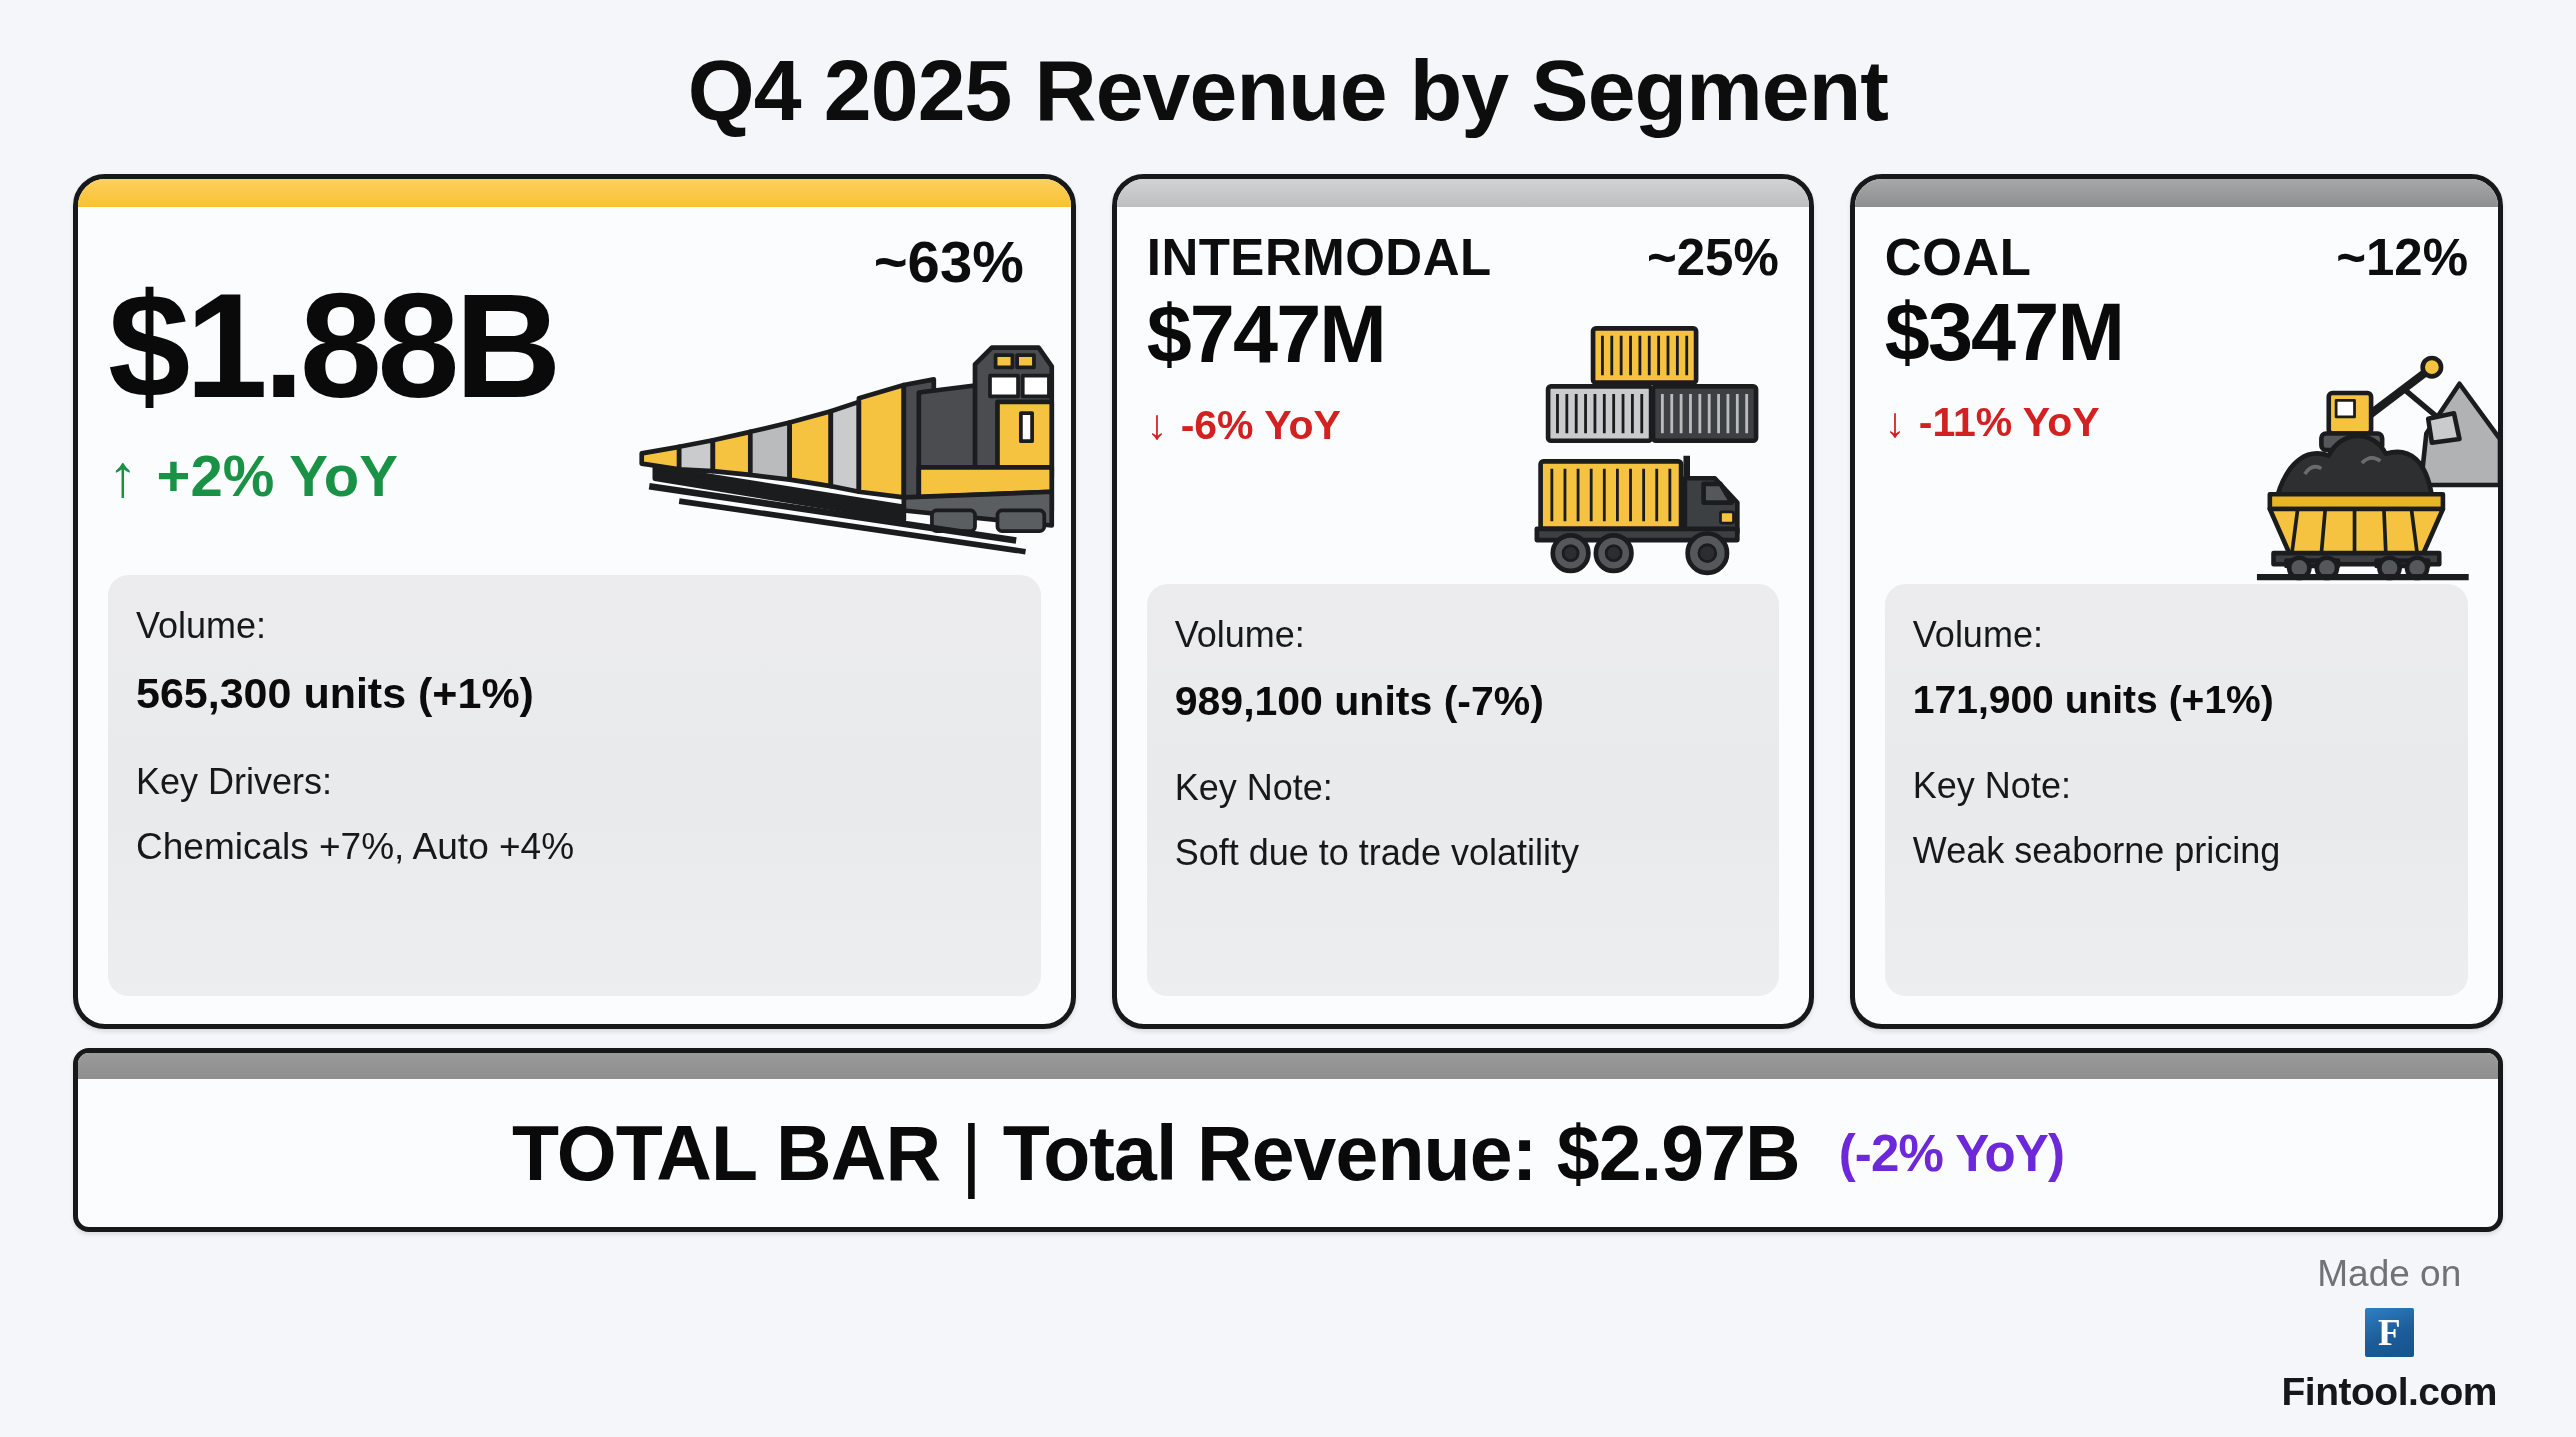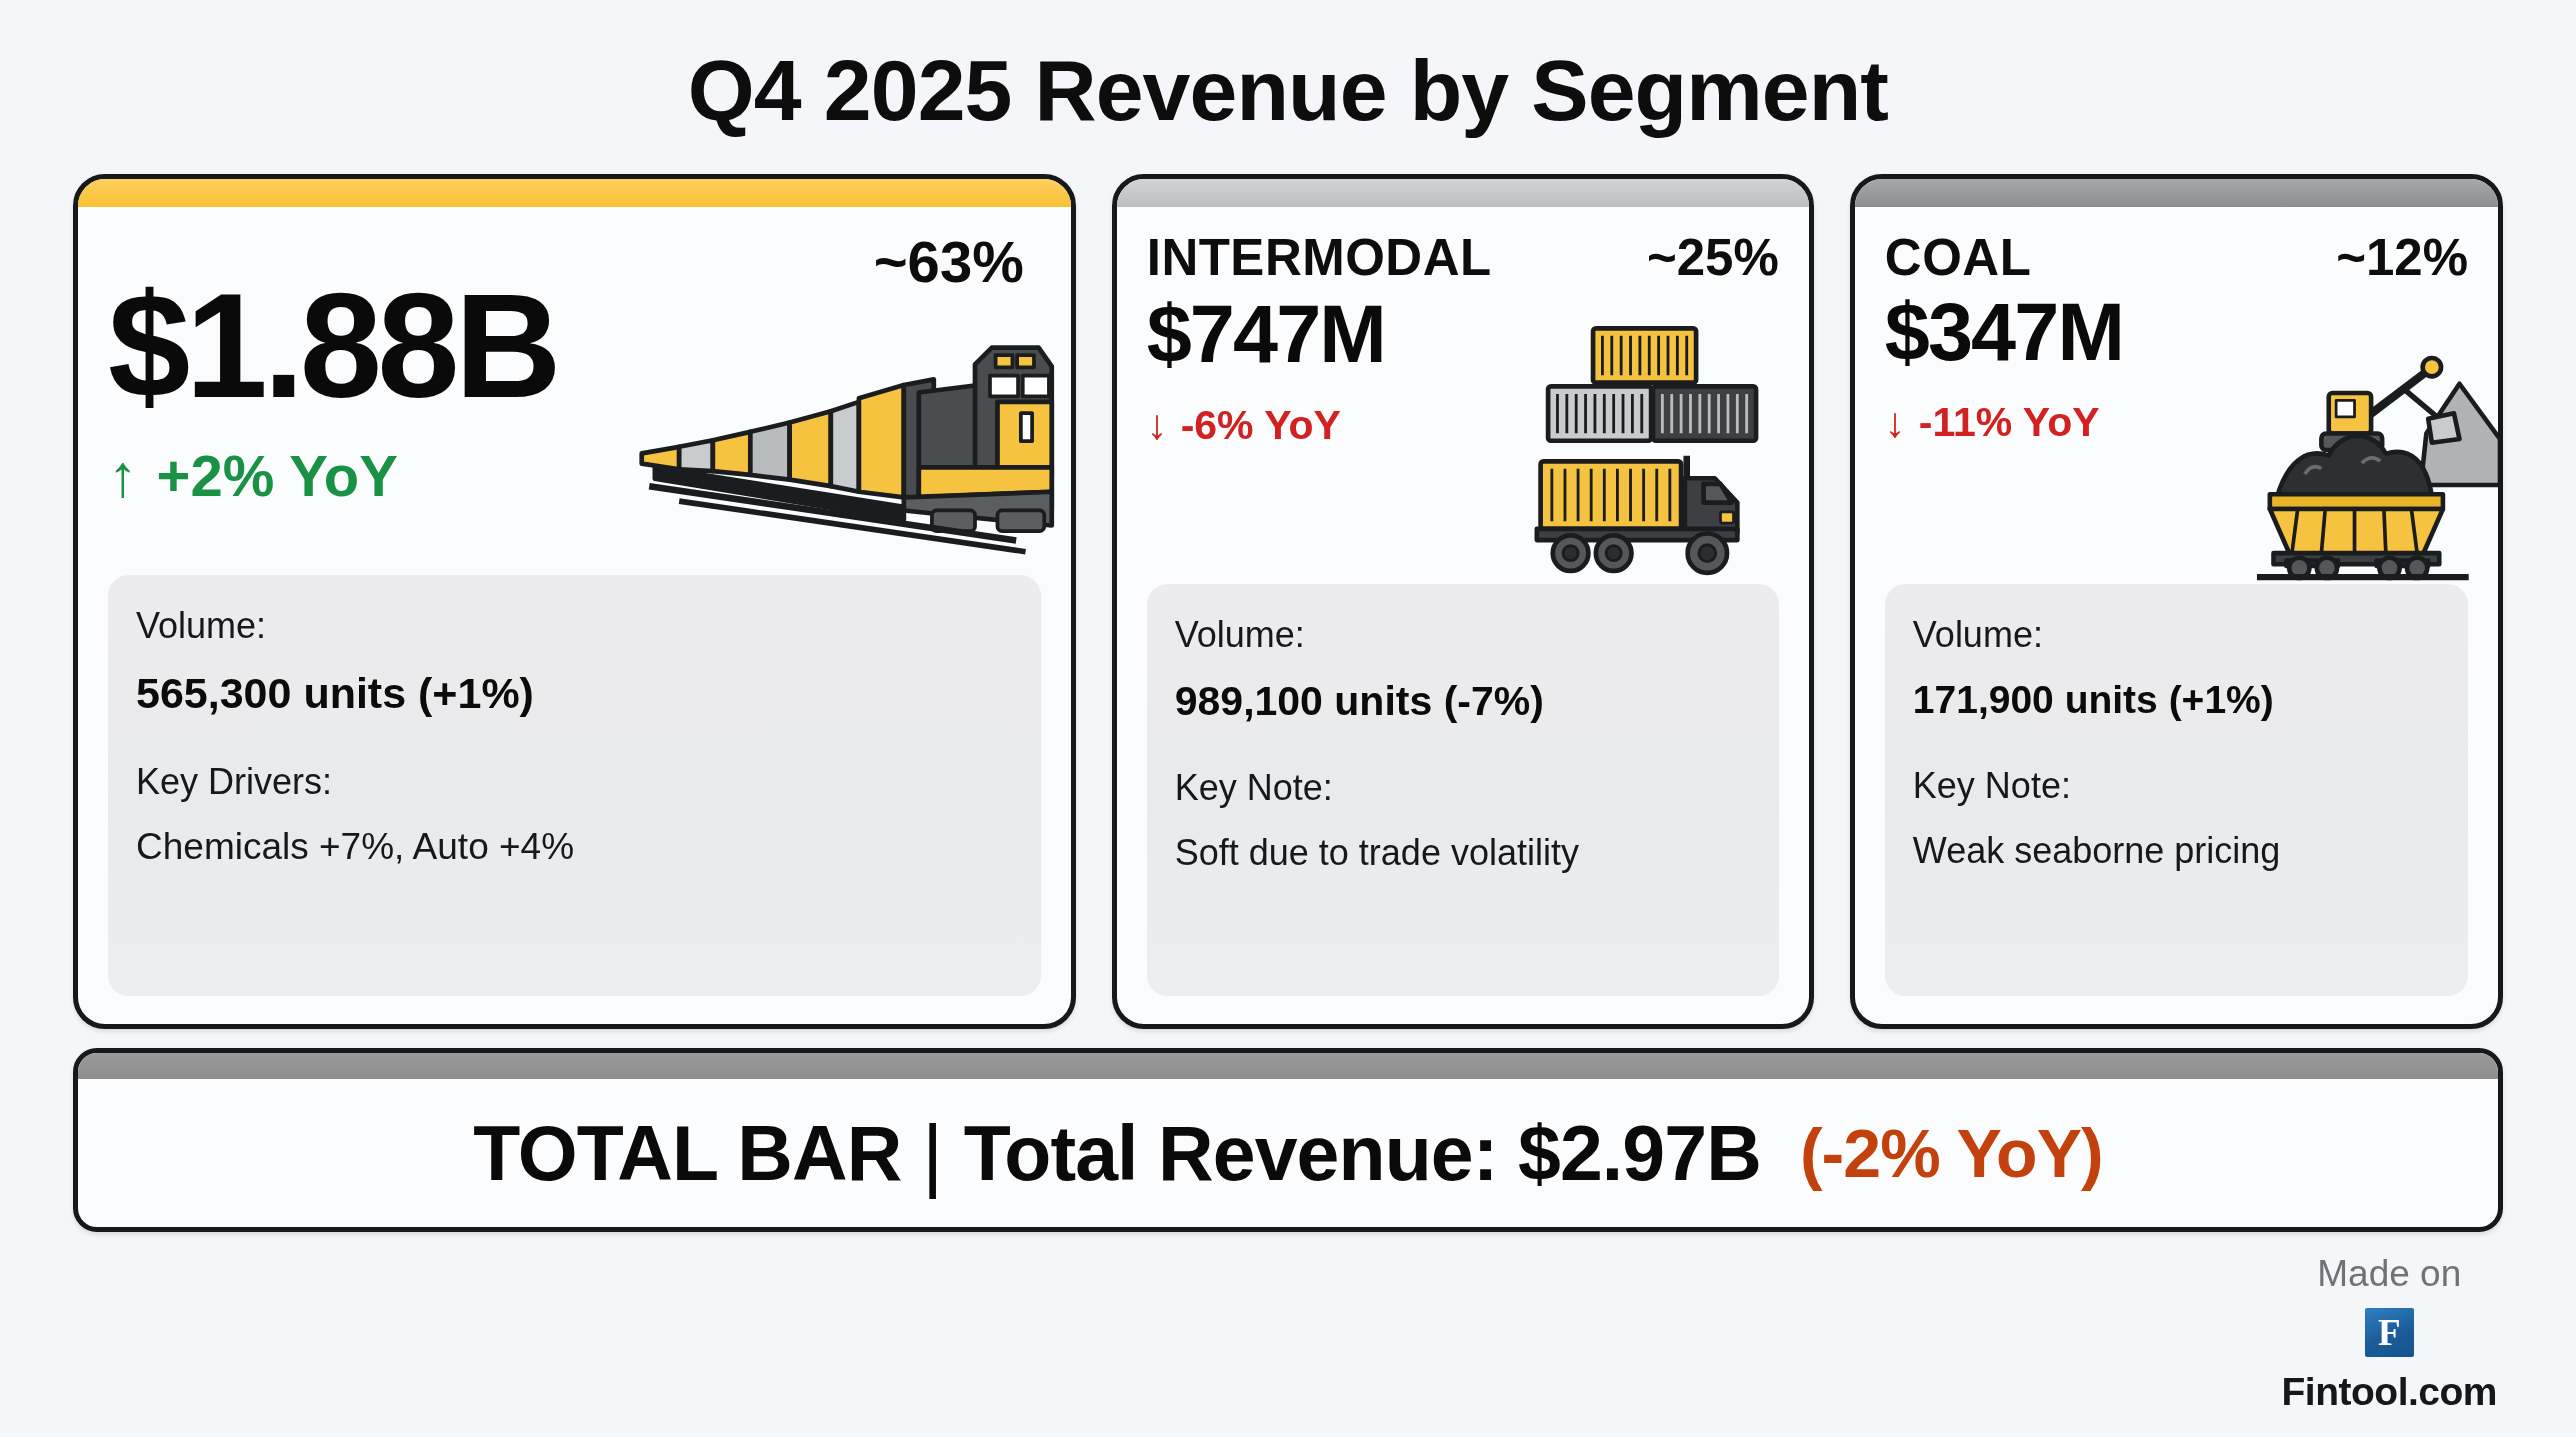--- a/index.html
+++ b/index.html
@@ -173,21 +173,21 @@
 
   .card.mid .d-value    { font-size: 41px; }
   .card.narrow .d-value { font-size: 39px; }
   .card.narrow .d-note  { font-size: 36px; }
   .card.mid .d-note     { font-size: 36px; }
 
   
   .total-wrap { padding: 19px 73px 0 73px; }
   .total-bar {
     border: 5.6px solid #17181a;
-    border-radius: 24px;
+    border-radius: 16px;
     overflow: hidden;
     background: #fbfcfd;
     box-shadow: 0 2.8px 4.7px rgba(0,0,0,0.10);
   }
   .total-topbar {
     height: 26px;
     background: linear-gradient(180deg,#9a9a9a 0%, #8e8e8e 100%);
   }
   .total-content {
     display: flex;
@@ -211,23 +211,23 @@
     margin: 0 20.6px;
     line-height: 0.92;
   }
   .total-text {
     font-size: 77px;
     font-weight: 700;
     letter-spacing: -0.9px;
     color: #0a0a0a;
   }
   .total-yoy {
-    font-size: 68px;
-    font-weight: 700;
-    color: #c2410c;
+    font-size: 51px;
+    font-weight: 700;
+    color: #6d28d9;
     margin-left: 39px;
     letter-spacing: -0.9px;
   }
 
   
   .footer {
     position: absolute;
     right: 79px;
     bottom: 24px;
     display: flex;

